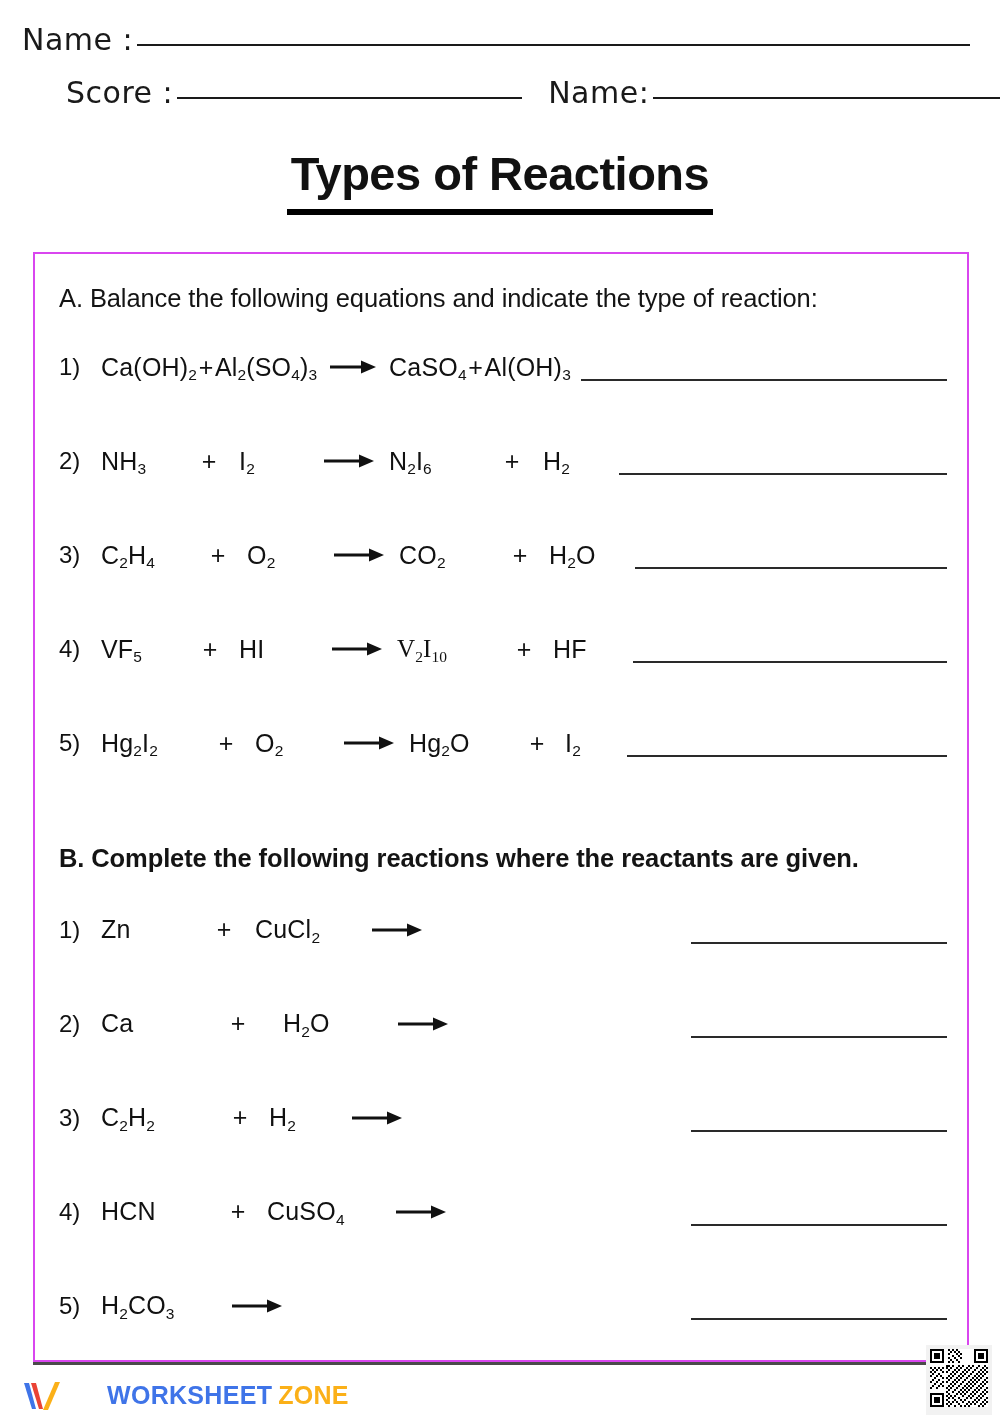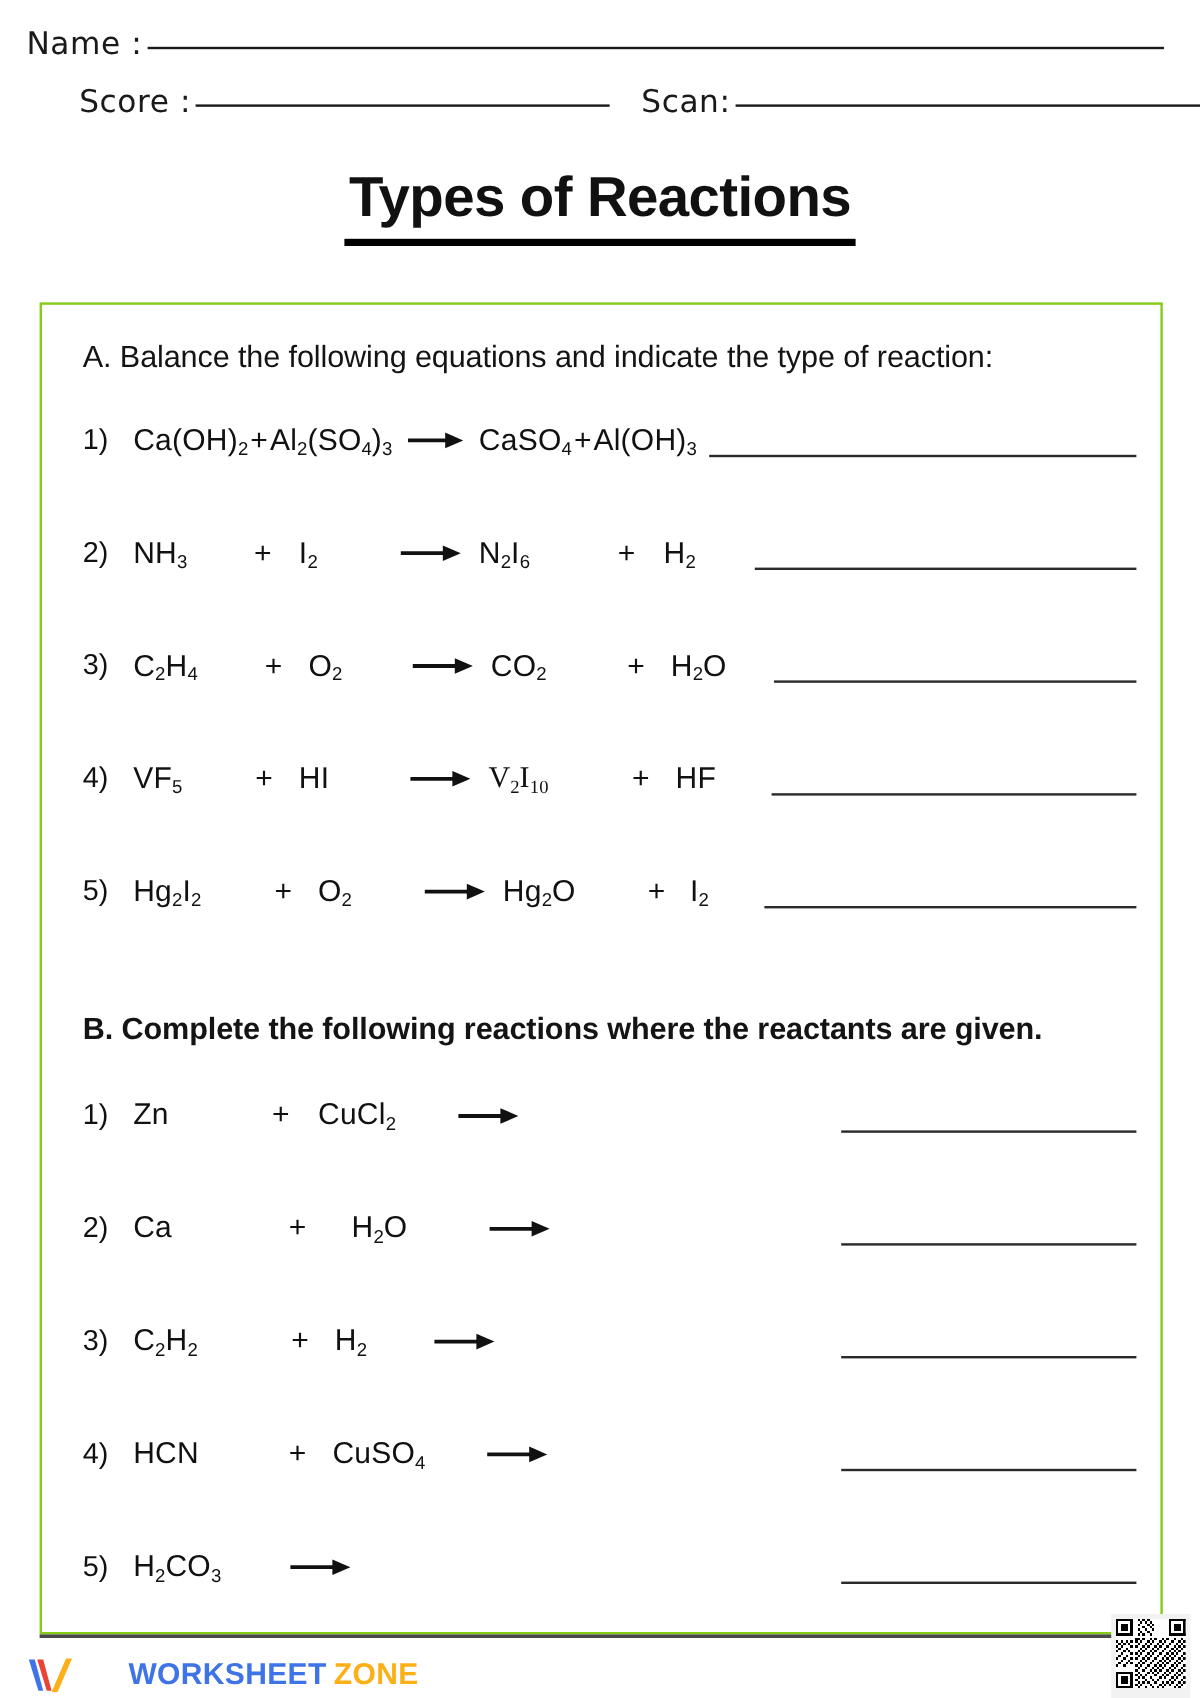--- a/index.html
+++ b/index.html
@@ -17,21 +17,21 @@
   
   .header { padding: 22px 30px 0 22px; }
   .hdr-row {
     display: flex;
     align-items: baseline;
     width: 100%;
   }
   .hdr-row + .hdr-row { margin-top: 18px; margin-left: 44px; }
   .hdr-label {
     font-family: "DejaVu Sans", sans-serif;
-    font-size: 26px;
+    font-size: 30px;
     font-weight: 400;
     letter-spacing: 0.5px;
     white-space: nowrap;
     color: #1a1a1a;
   }
   .hdr-rule {
     flex: 1 1 auto;
     border-bottom: 2.5px solid #1a1a1a;
     margin-left: 4px;
     position: relative;
@@ -55,23 +55,23 @@
     border-bottom: 6px solid #000000;
   }
 
   
   .sheet {
     position: absolute;
     left: 33px;
     top: 252px;
     width: 936px;
     height: 1110px;
-    border: 2px solid #84cc16;
+    border: 2px solid #d946ef;
     background: #ffffff;
-    padding: 26px 10px 0 34px;
+    padding: 26px 10px 0 24px;
   }
 
   .sect-instr {
     font-size: 25.5px;
     line-height: 1.42;
     color: #141414;
     white-space: pre-line;
     letter-spacing: -0.1px;
   }
   .sect-b-instr {
@@ -203,21 +203,21 @@
 
 <div class="header">
   <div class="hdr-row">
     <span class="hdr-label">Name :</span>
     <span class="hdr-rule"></span>
   </div>
   <div class="hdr-row">
     <span class="hdr-label">Score :</span>
     <span class="hdr-rule rule-score"></span>
     <span class="gap-mid"></span>
-    <span class="hdr-label">Scan:</span>
+    <span class="hdr-label">Name:</span>
     <span class="hdr-rule"></span>
   </div>
 </div>
 
 <div class="title-wrap">
   <div class="title">Types of Reactions</div>
 </div>
 
 <div class="sheet">
 

